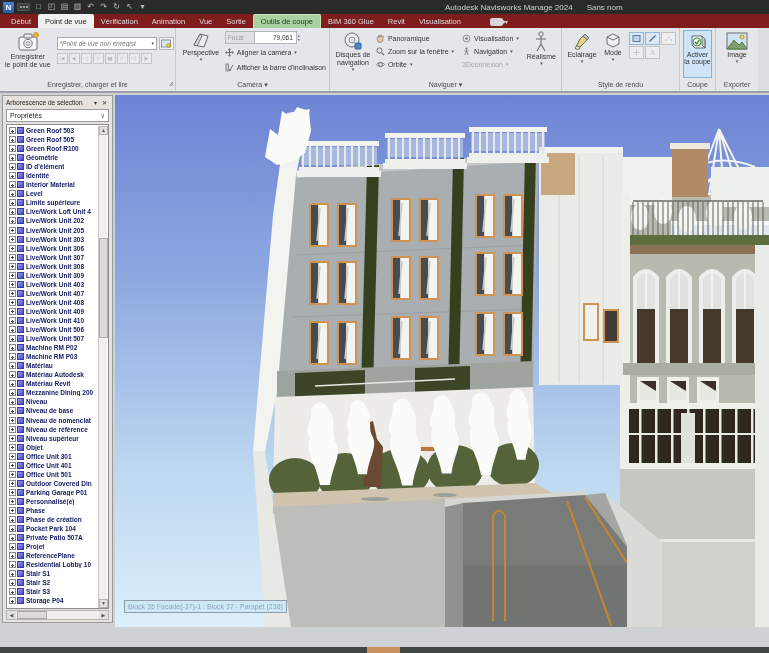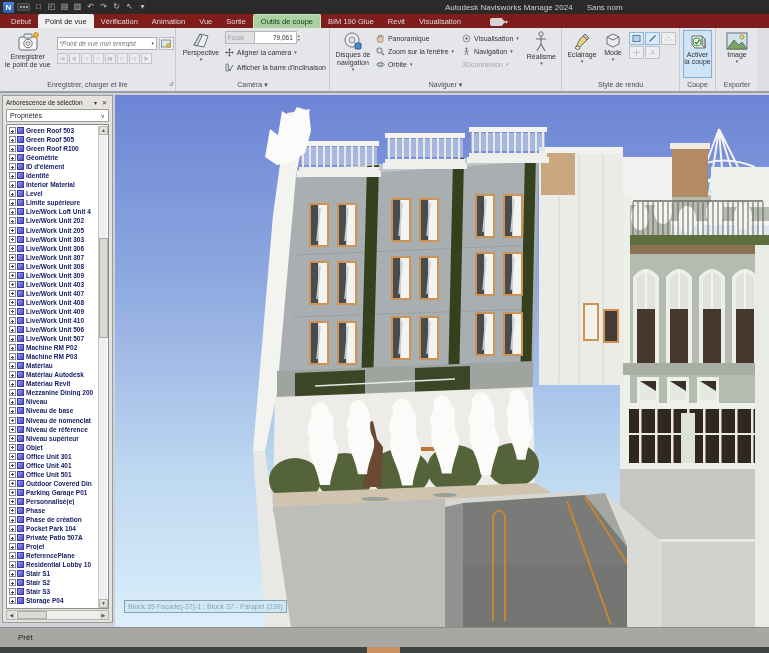--- a/index.html
+++ b/index.html
@@ -127,21 +127,21 @@
   <div class="tabbar">
     <span style="display:flex;align-items:flex-end;height:14px;">
 
     <span class="rtab">Début</span>
         <span class="rtab active">Point de vue</span>
         <span class="rtab">Vérification</span>
         <span class="rtab">Animation</span>
         <span class="rtab">Vue</span>
         <span class="rtab">Sortie</span>
         <span class="rtab context">Outils de coupe</span>
-        <span class="rtab">BIM 190 Glue</span>
+        <span class="rtab">BIM 360 Glue</span>
         <span class="rtab">Revit</span>
         <span class="rtab">Visualisation</span>
       </span>
     <span class="tabcam">
       <span class="cam"></span>
       <span class="dar">▾</span>
     </span>
   </div>
 
   <div class="ribbon">
@@ -1003,19 +1003,16 @@
         <span class="dn">▼</span>
       </div>
     </div>
     <div class="hsb">
       <span class="lt">◀</span>
       <span class="hthumb"></span>
       <span class="rt">▶</span>
     </div>
   </div>
 
-  <div class="statusbar">
-    <span class="t">Prêt</span>
-  </div>
   <div class="bottomstrip">
       <span class="tan"></span>
     </div>
 </div>
 
 </body></html>

